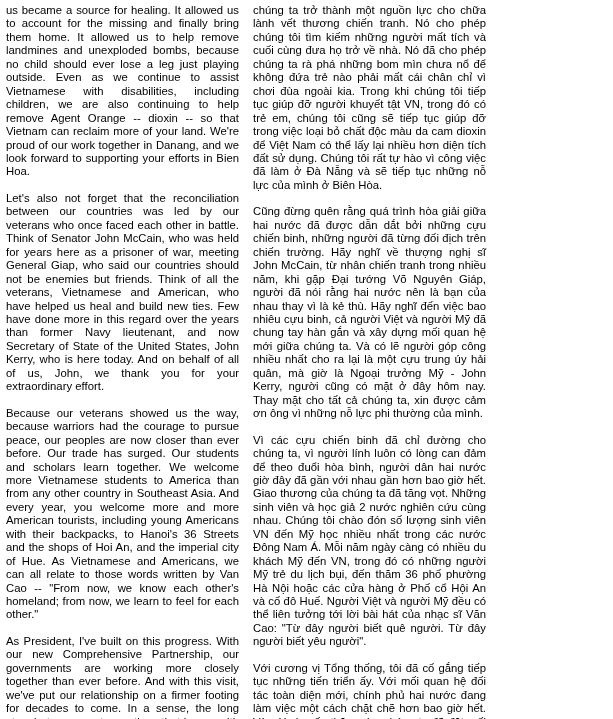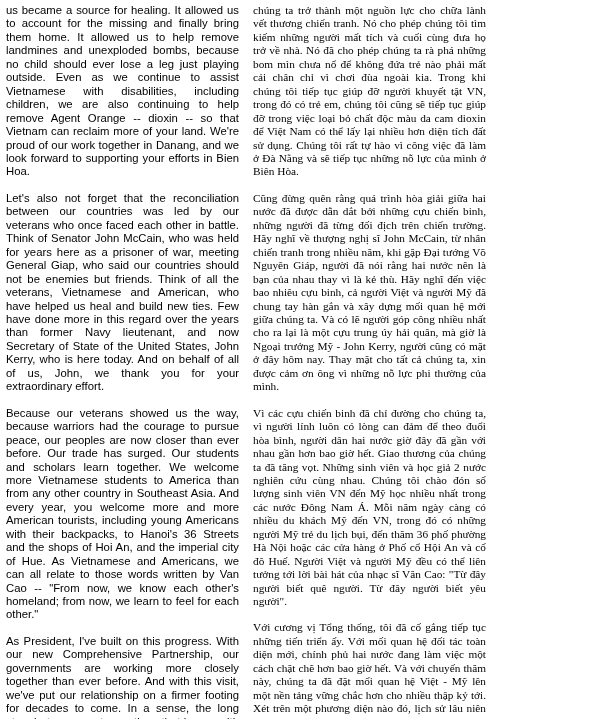--- a/index.html
+++ b/index.html
@@ -36,21 +36,20 @@
     text-justify: inter-word;
     margin: 0 0 13px 0;
     hyphens: none;
     word-spacing: 0.1px;
   }
   .col-left .para {
     letter-spacing: 0.01px;
   }
   .col-right .para {
     letter-spacing: 0.0px;
-    font-family: Liberation Serif, serif;
   }
   .para:last-child {
     margin-bottom: 0;
   }
   
   .clip {
     overflow: hidden;
   }
 </style>
 </head>

